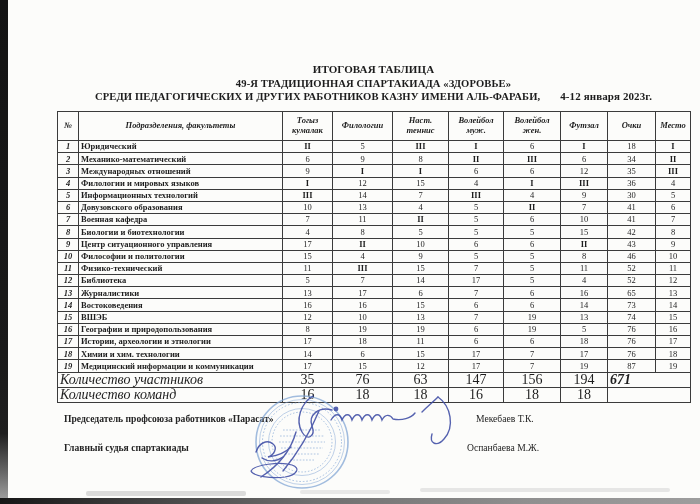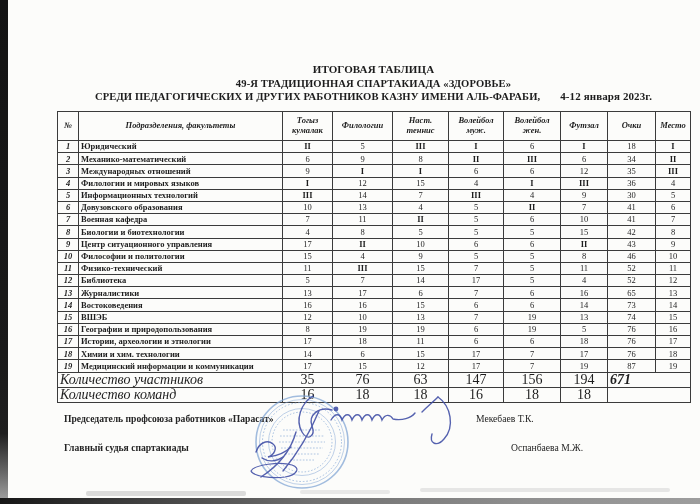--- a/index.html
+++ b/index.html
@@ -51,21 +51,21 @@
   tr.footer-row{height:12px;}
   tr.footer-row td{font-size:14px;}
   td.c-footer-label{font-style:italic;text-align:left;padding-left:4px;white-space:nowrap;}
   td.c-total{font-weight:bold;font-style:italic;}
 
   .sig-label{position:absolute;font-size:9.6px;color:#242424;white-space:nowrap;font-weight:bold;}
   .sig-name{position:absolute;font-size:9.6px;color:#242424;white-space:nowrap;}
   #sig1-label{left:64px;top:413px;}
   #sig1-name{left:467px;top:413px;margin-left:9px;}
   #sig2-label{left:64px;top:442px;}
-  #sig2-name{left:467px;top:442px;margin-left:44px;}
+  #sig2-name{left:467px;top:442px;}
 
   svg.overlay{position:absolute;left:0;top:0;pointer-events:none;}
 </style>
 </head>
 <body>
 
 <div class="scan-edge-left"></div>
 <div class="scan-smudge smudge-a"></div>
 <div class="scan-smudge smudge-b"></div>
 <div class="scan-smudge smudge-c"></div>

